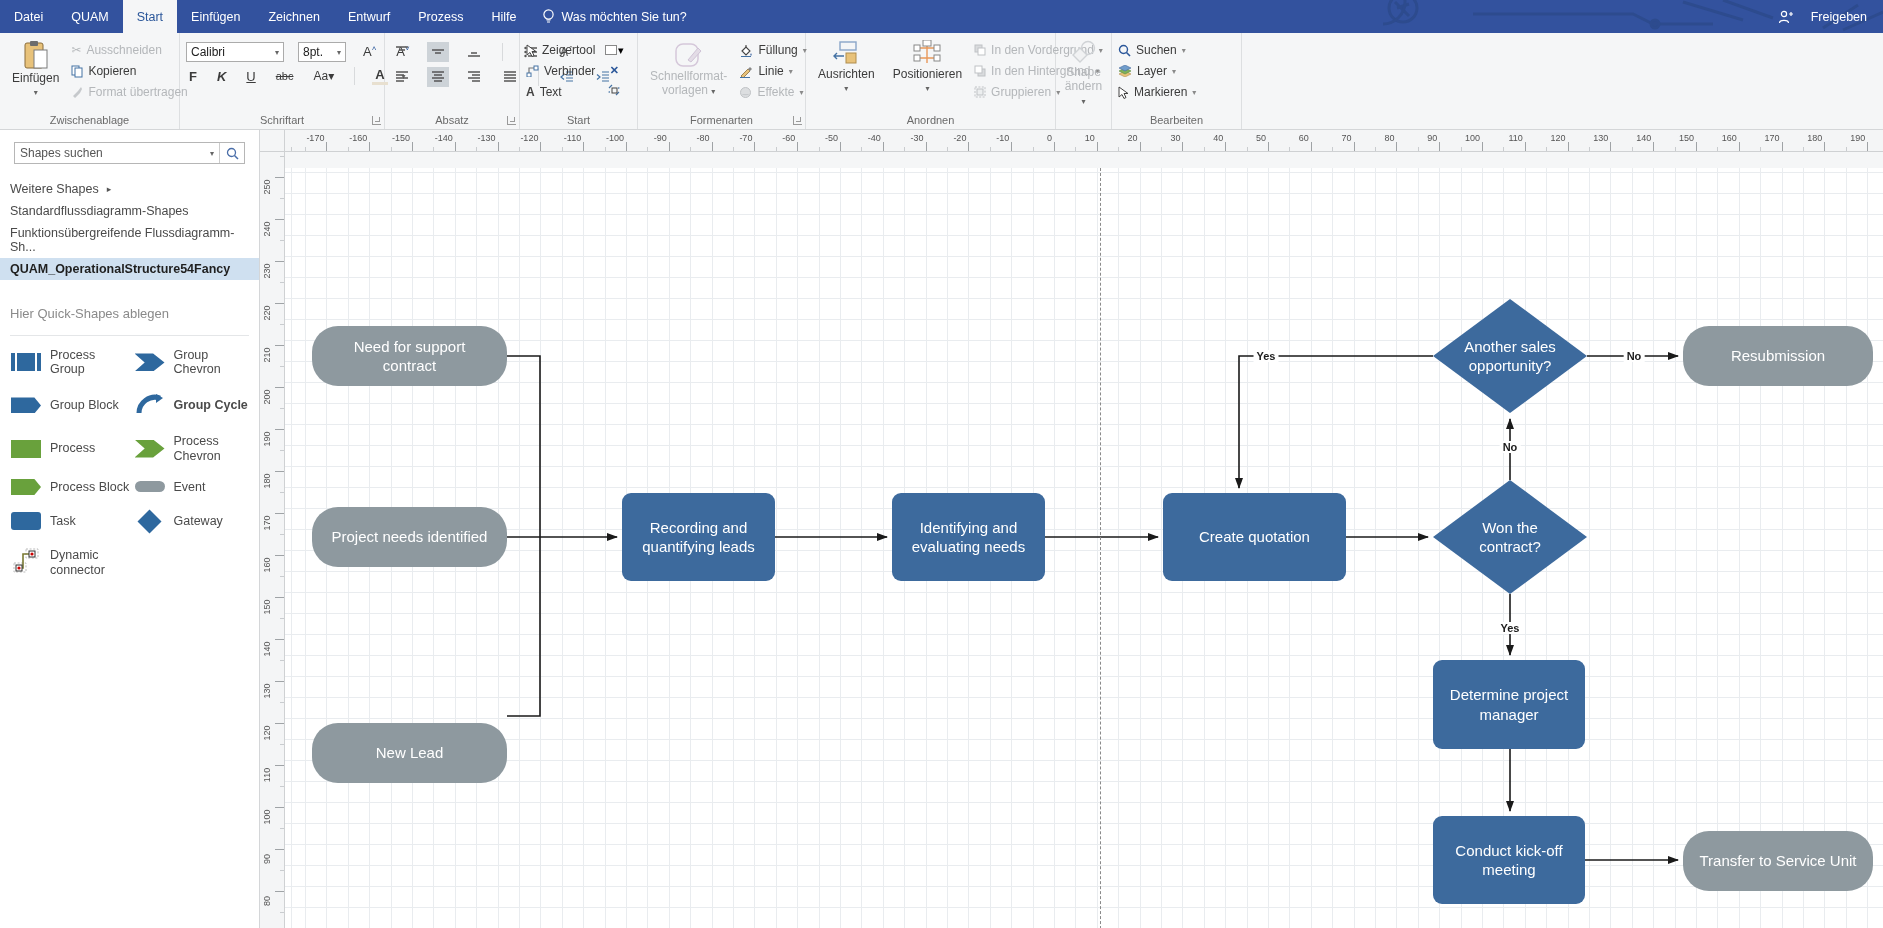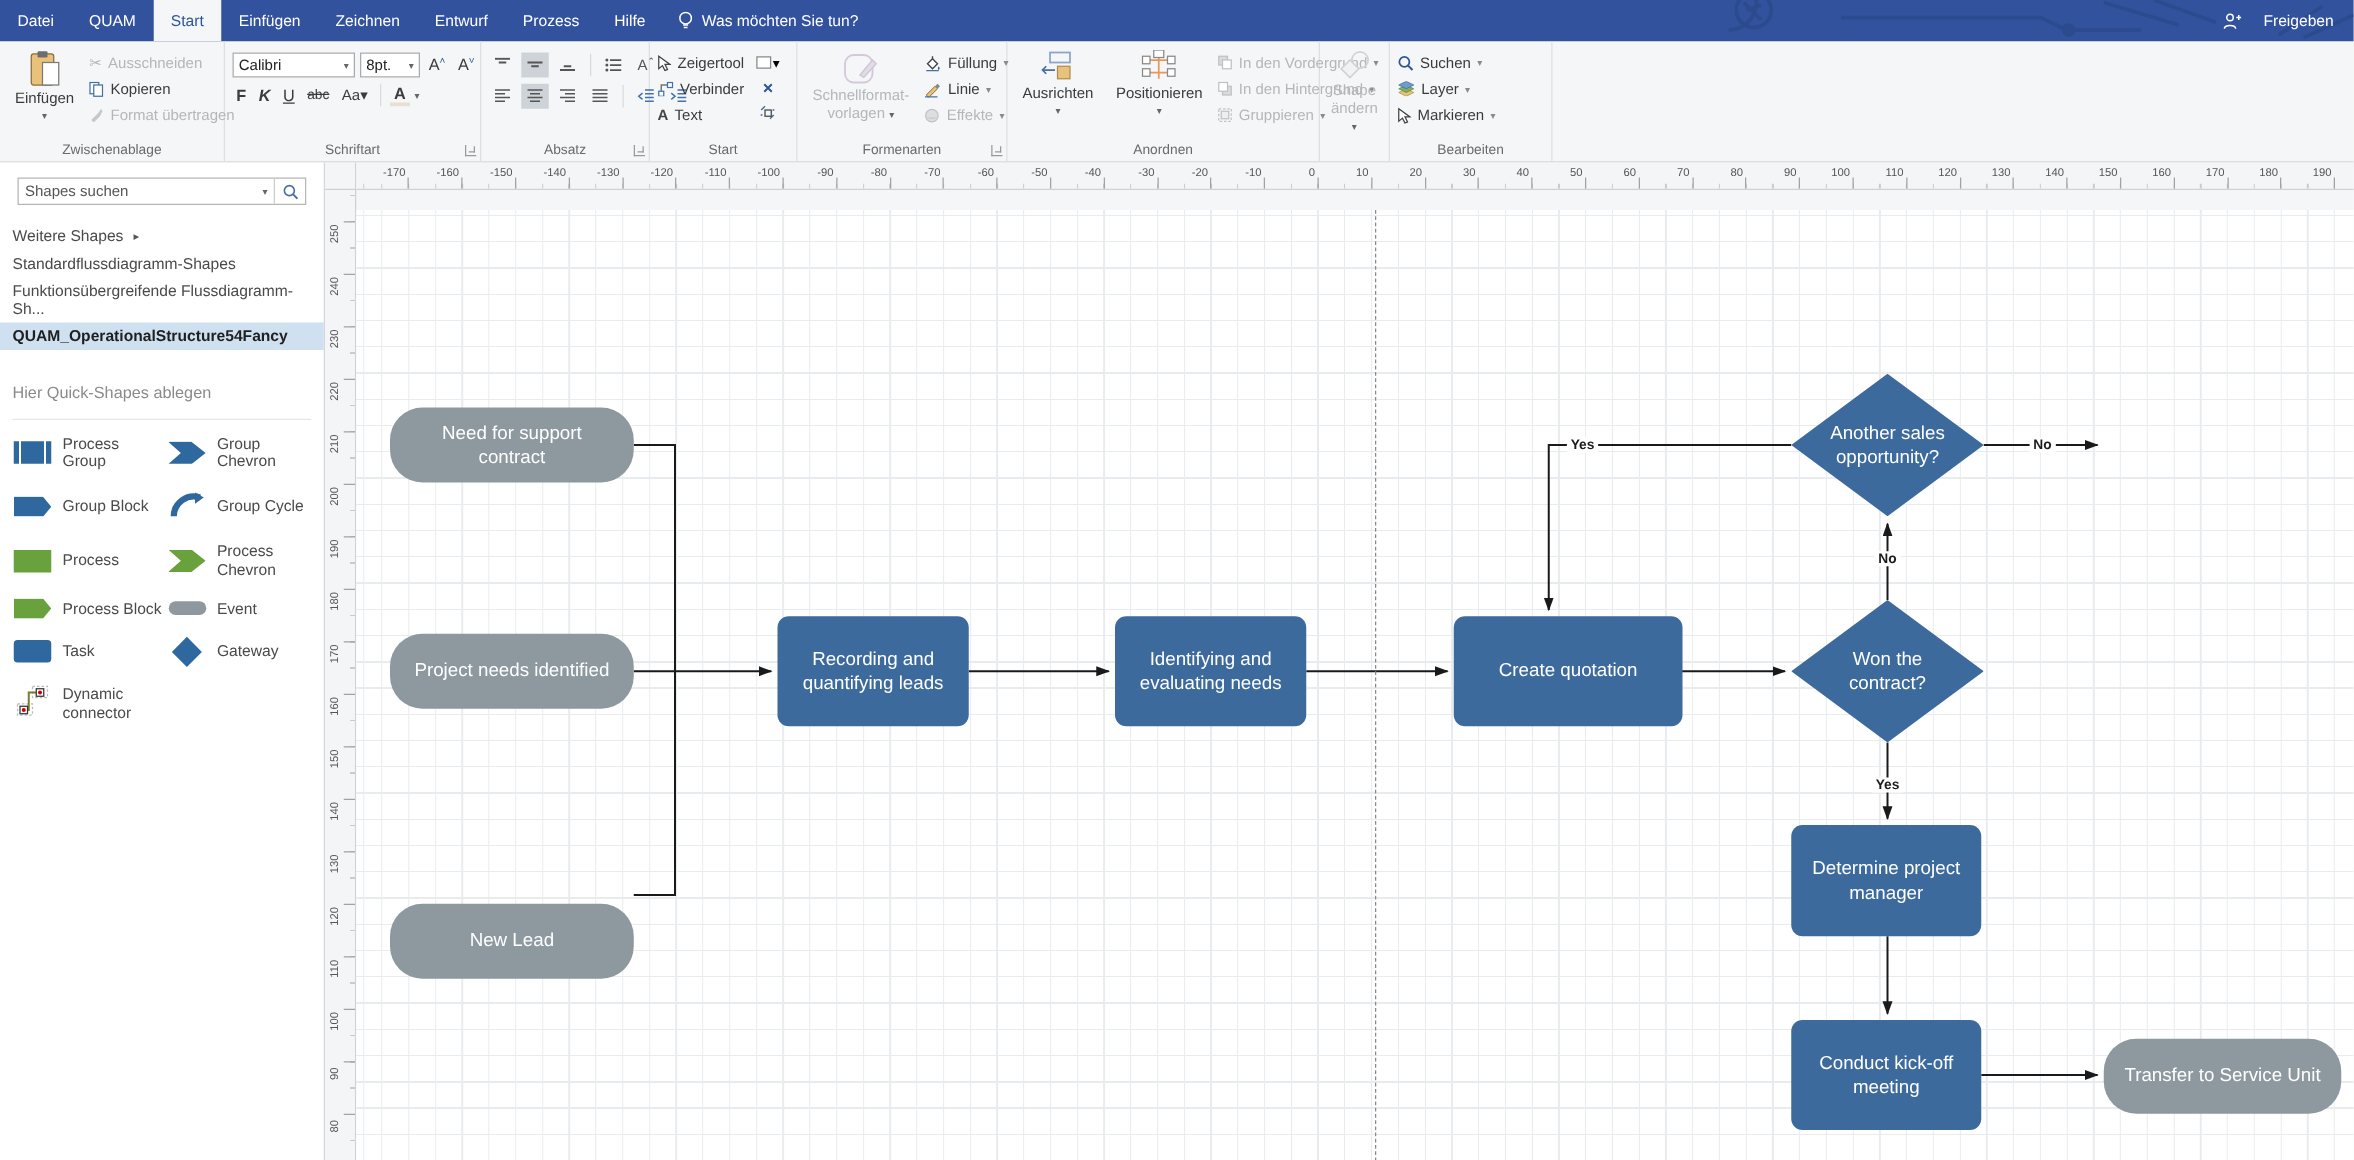--- a/index.html
+++ b/index.html
@@ -30,21 +30,21 @@
   .bigbtn.disabled { color:#b4b7ba; }
   .stack { display:flex; flex-direction:column; justify-content:flex-start; gap:3px; padding-top:4px; }
   .srow { display:flex; align-items:center; gap:5px; font-size:12px; color:#3b3b3b; height:18px; white-space:nowrap; }
   .srow.disabled { color:#b4b7ba; }
   .srow .caret { font-size:8px; color:#8a8a8a; }
   .glyph { font-size:12px; }
   .dis { color:#b4b7ba; }
   .blue { color:#2b579a; }
 
   .fontgrp { display:flex; flex-direction:column; gap:5px; padding-top:5px; }
-  .frow { display:flex; align-items:center; gap:4px; }
+  .frow { display:flex; align-items:center; gap:14px; }
   .inputbox { background:#fff; border:1px solid #ababab; height:20px; display:flex; align-items:center;
               font-size:12px; color:#222; padding:0 4px; justify-content:space-between; }
   .fname { width:98px; } .fsize { width:48px; }
   .inputbox .caret { font-size:8px; color:#666; }
   .fbtn { font-size:13px; color:#3b3b3b; padding:0 3px; }
   .vsep { width:1px; height:18px; background:#d8dadc; margin:0 3px; }
   .icon-btn { width:22px; height:20px; display:flex; align-items:center; justify-content:center; }
   .icon-btn.sel { background:#cdd3d8; }
 
   .minicol { display:flex; flex-direction:column; gap:2px; padding-top:4px; }
@@ -535,21 +535,21 @@
             </span>
             <span style="max-width: 80px;">Group Block</span>
           </div>
           <div class="pal-item">
             <span class="pal-icon">
               <span><svg width="28" height="22" viewBox="0 0 28 22">
                   <path d="M3,20 A16,16 0 0 1 24,5" fill="none" stroke="#2e689e" stroke-width="5"></path>
                   <path d="M20,1 L27,5 L20,10 Z" fill="#2e689e"></path>
                 </svg></span>
             </span>
-            <span style="max-width: 80px;">Group Cycle</span>
+            <span style="max-width: 80px; font-weight: bold;">Group Cycle</span>
           </div>
           <div class="pal-item">
             <span class="pal-icon">
               <span style="display: inline-block; width: 30px; height: 18px; background: rgb(105, 161, 60);"></span>
             </span>
             <span style="max-width: 80px;">Process</span>
           </div>
           <div class="pal-item">
             <span class="pal-icon">
               <span style="display: inline-block; width: 30px; height: 18px; background: rgb(105, 161, 60); clip-path: polygon(0px 0px, 62% 0px, 100% 50%, 62% 100%, 0px 100%, 34% 50%);"></span>
@@ -758,20 +758,23 @@
           </div>
           <div class="node diamond" style="left: 1148px; top: 131px; width: 154px; height: 114px;">
             <span>Another sales opportunity?</span>
           </div>
           <div class="node blue" style="left: 1148px; top: 492px; width: 152px; height: 89px;">
             <span>Determine project manager</span>
           </div>
           <div class="node blue" style="left: 1148px; top: 648px; width: 152px; height: 88px;">
             <span>Conduct kick-off meeting</span>
           </div>
+          <div class="node gray" style="left: 1398px; top: 158px; width: 190px; height: 60px;">
+            <span>Resubmission</span>
+          </div>
           <div class="node gray" style="left: 1398px; top: 663px; width: 190px; height: 60px;">
             <span>Transfer to Service Unit</span>
           </div>
           <div class="edge-label" style="left: 981px; top: 188px;">Yes</div>
           <div class="edge-label" style="left: 1349px; top: 188px;">No</div>
           <div class="edge-label" style="left: 1225px; top: 279px;">No</div>
           <div class="edge-label" style="left: 1225px; top: 460px;">Yes</div>
         </div>
     </div>
   </div>

